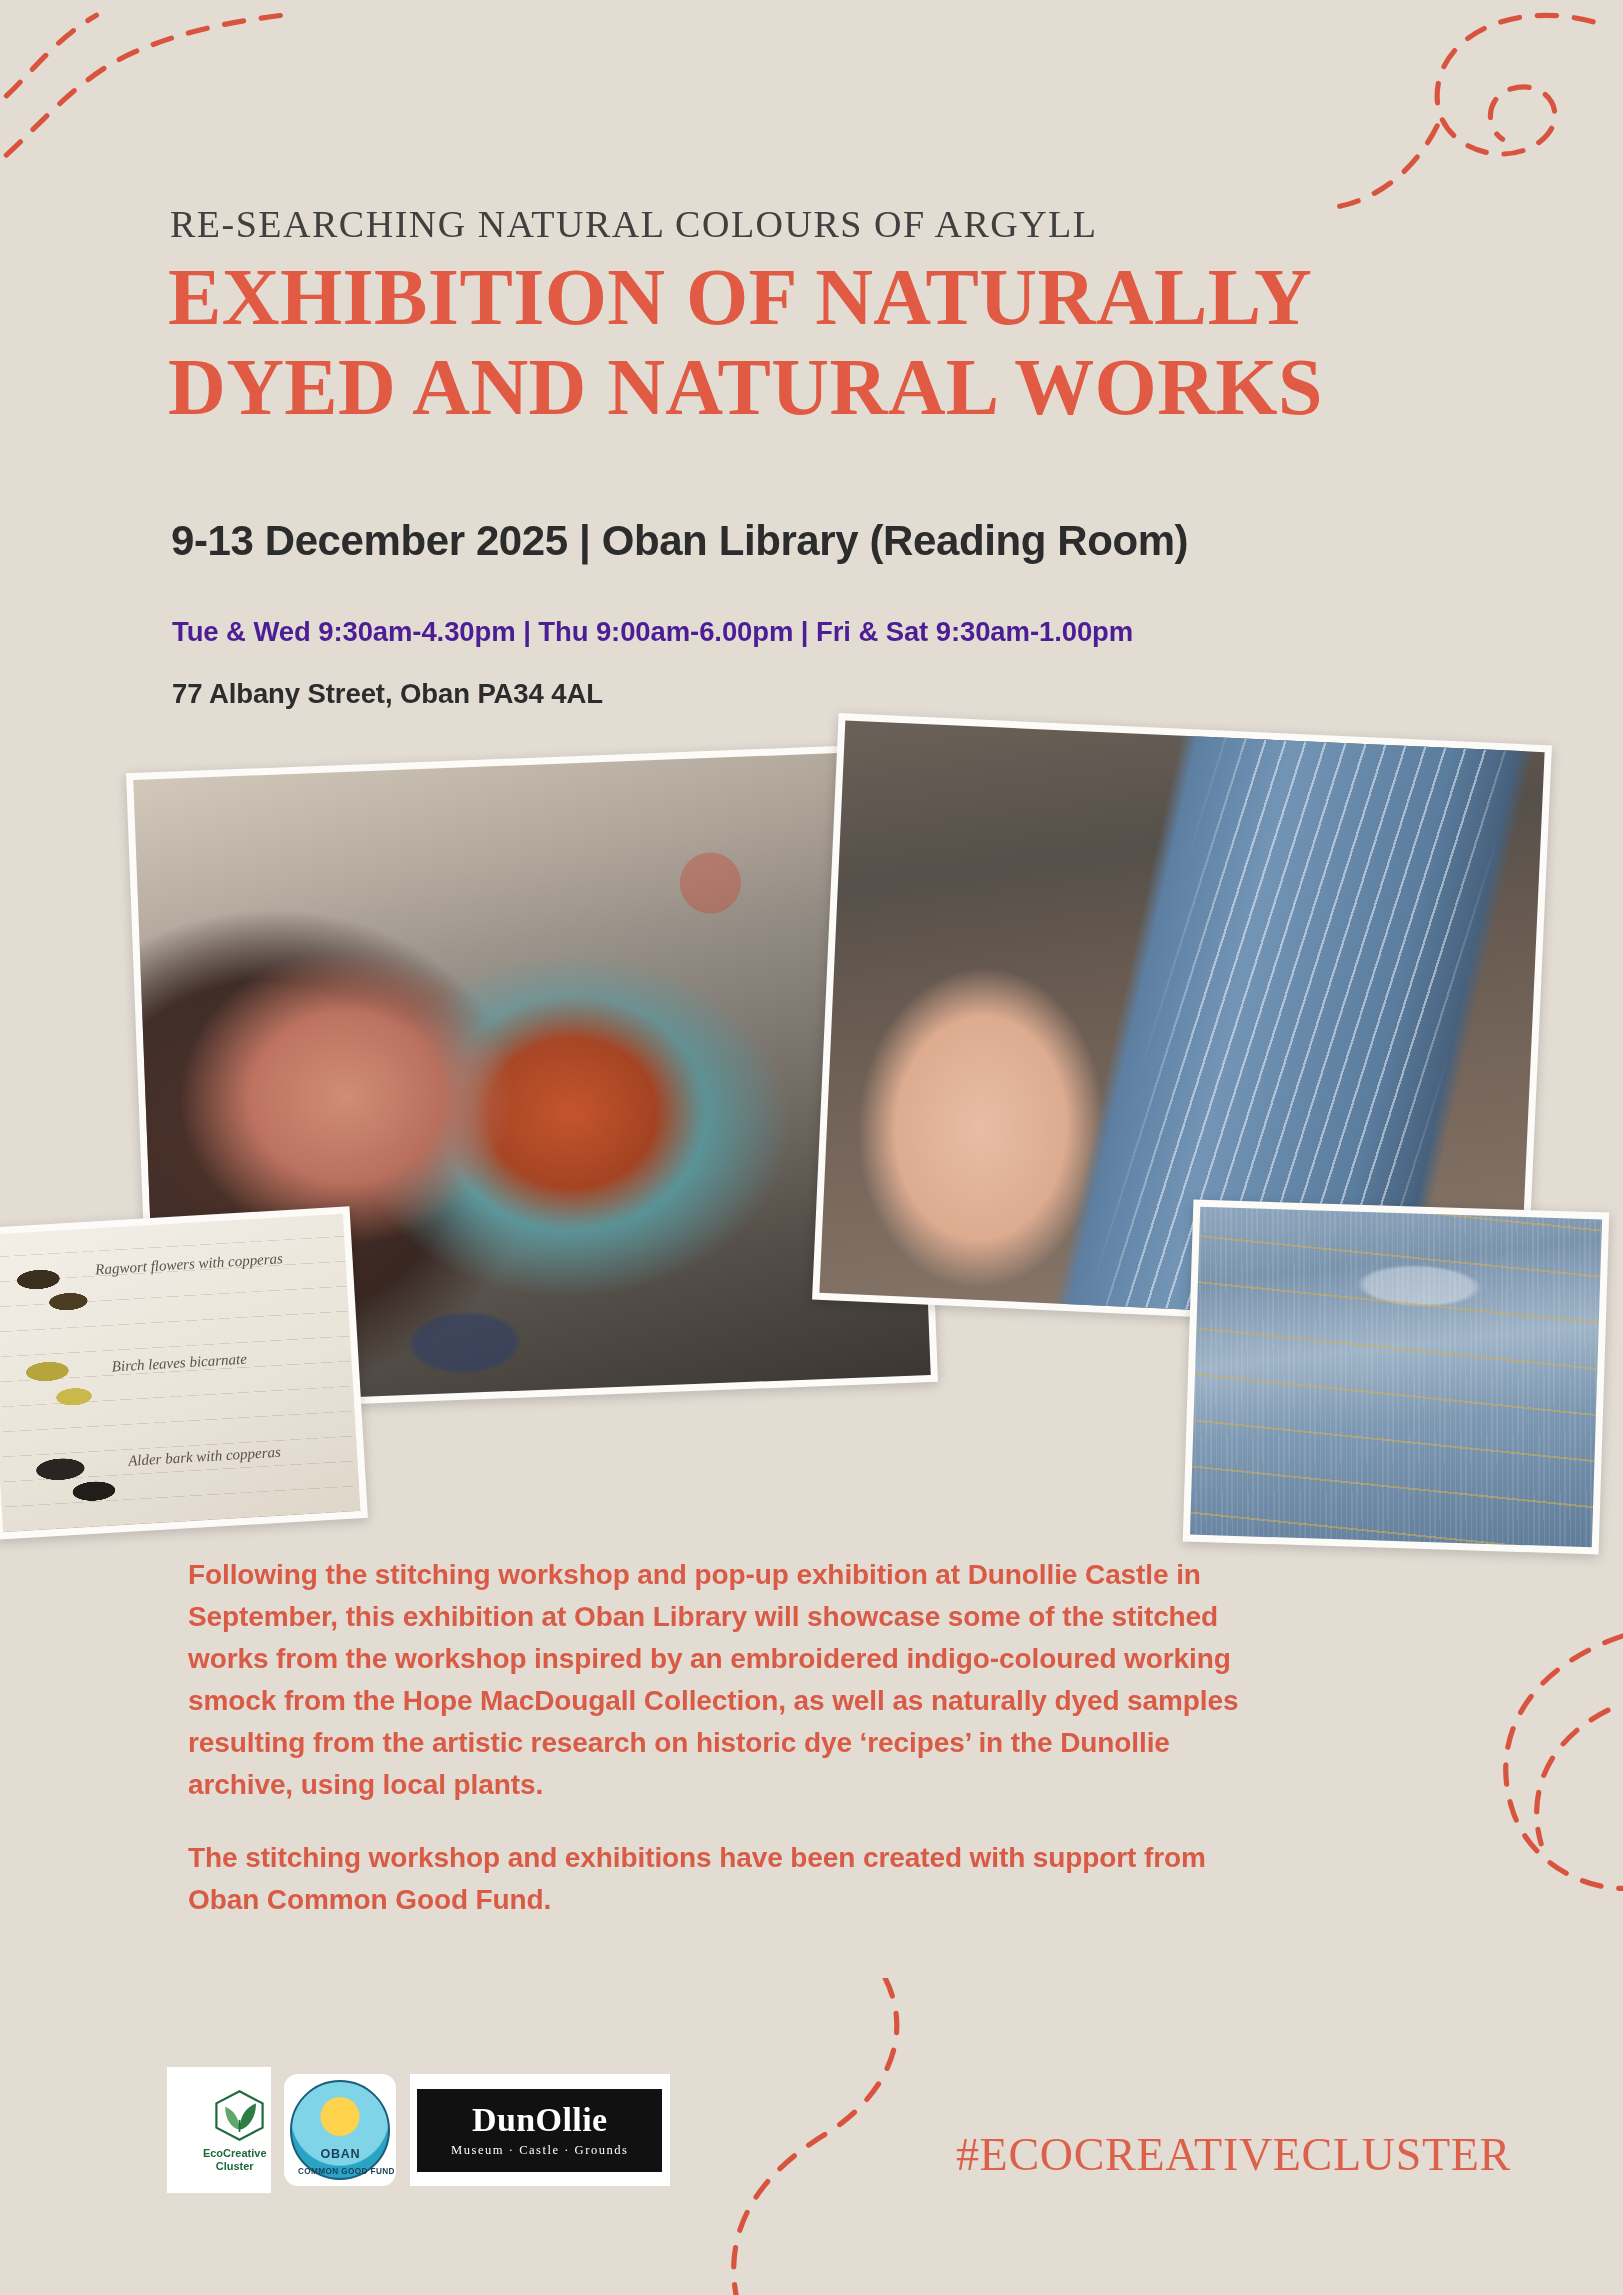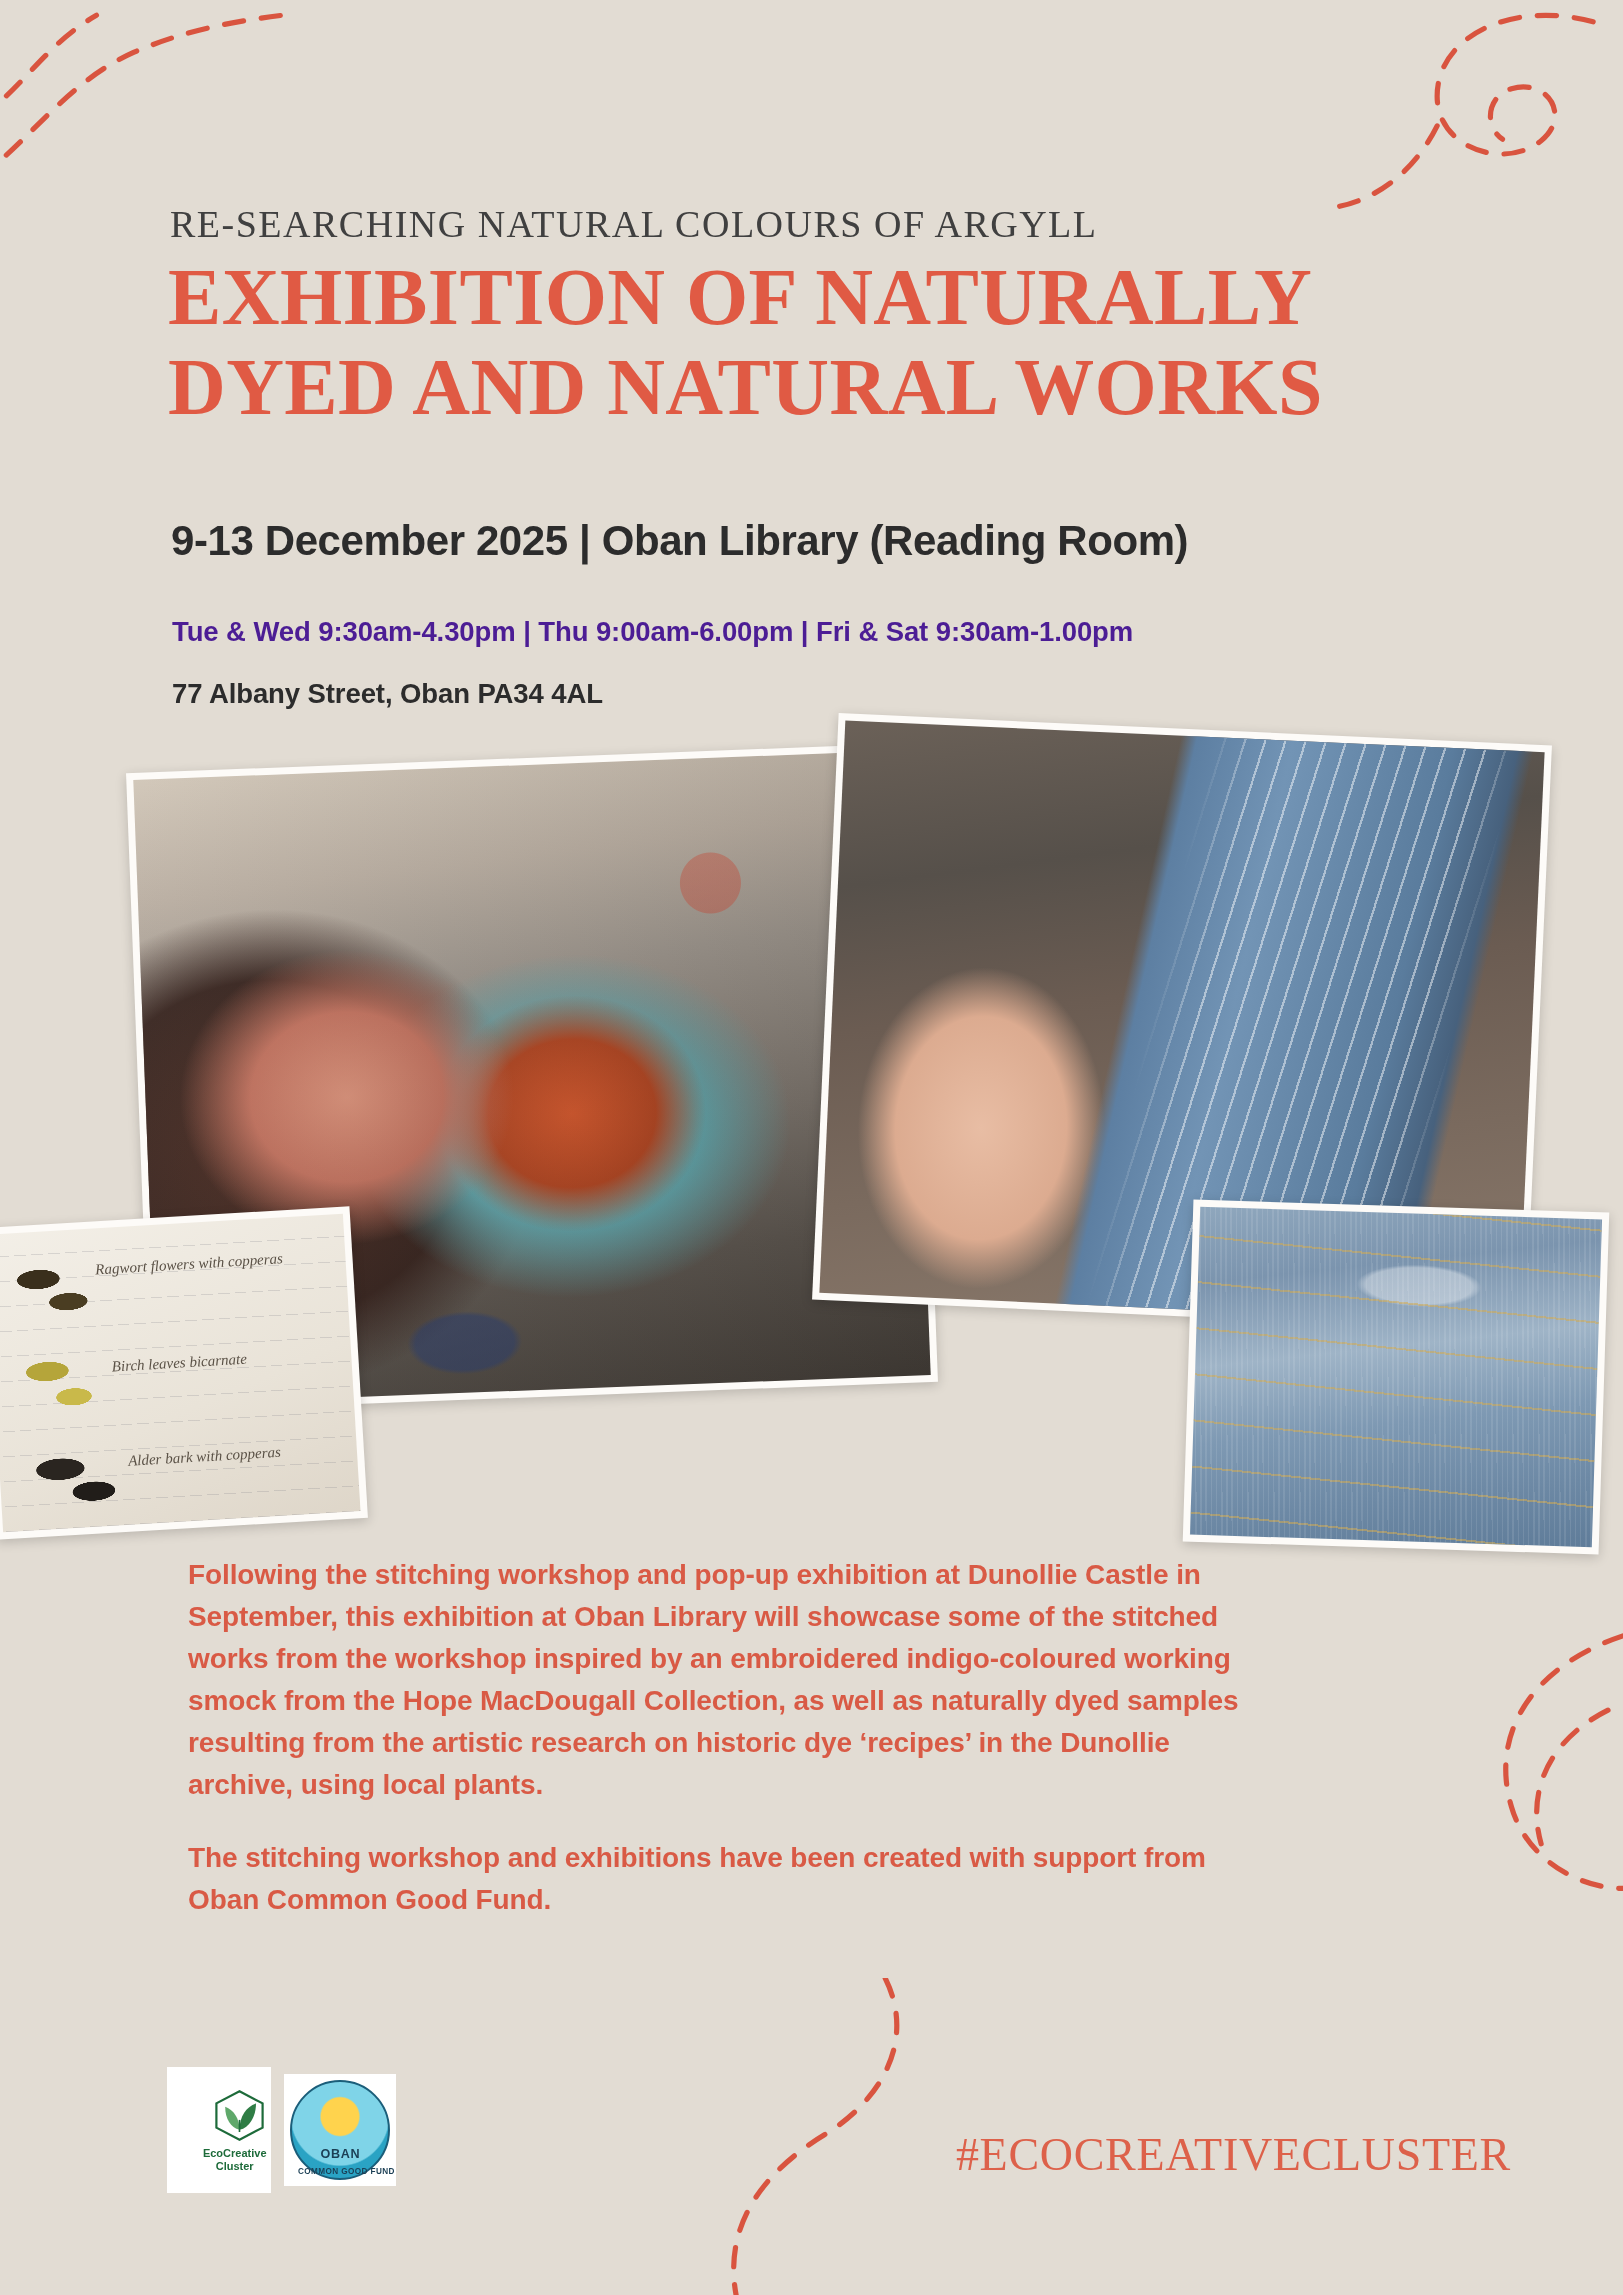--- a/index.html
+++ b/index.html
@@ -248,20 +248,21 @@
     font-weight: 700;
     text-align: center;
     margin-top: 4.5px;
   }
   #logo-commongood {
     width: 112px;
     height: 112px;
     background: #ffffff;
     position: relative;
     overflow: hidden;
+    border-radius: 14px;
   }
   #logo-commongood .cg-circle {
     position: absolute;
     inset: 6px;
     border-radius: 50%;
     background: radial-gradient(circle at 50% 36%, #ffd34d 0 24%, #7fd4e8 26% 62%, #2aa3c4 64% 100%);
     border: 2.2px solid #1b5e7a;
     box-sizing: border-box;
   }
   #logo-commongood .cg-band {
@@ -409,19 +410,25 @@
         <div>Cluster</div>
       </div>
     </div>
 
     <div class="logo-box" id="logo-commongood">
       <div class="cg-circle"></div>
       <div class="cg-band">OBAN</div>
       <div class="cg-sub">COMMON GOOD FUND</div>
     </div>
 
+    <div class="logo-box" id="logo-dunollie">
+      <div class="dun-inner">
+        <div class="dun-word">DunOllie</div>
+        <div class="dun-sub">Museum · Castle · Grounds</div>
+      </div>
+    </div>
 
   </div>
 
   <div class="hashtag">#ECOCREATIVECLUSTER</div>
 
 </div>
 
 
 </body></html>

